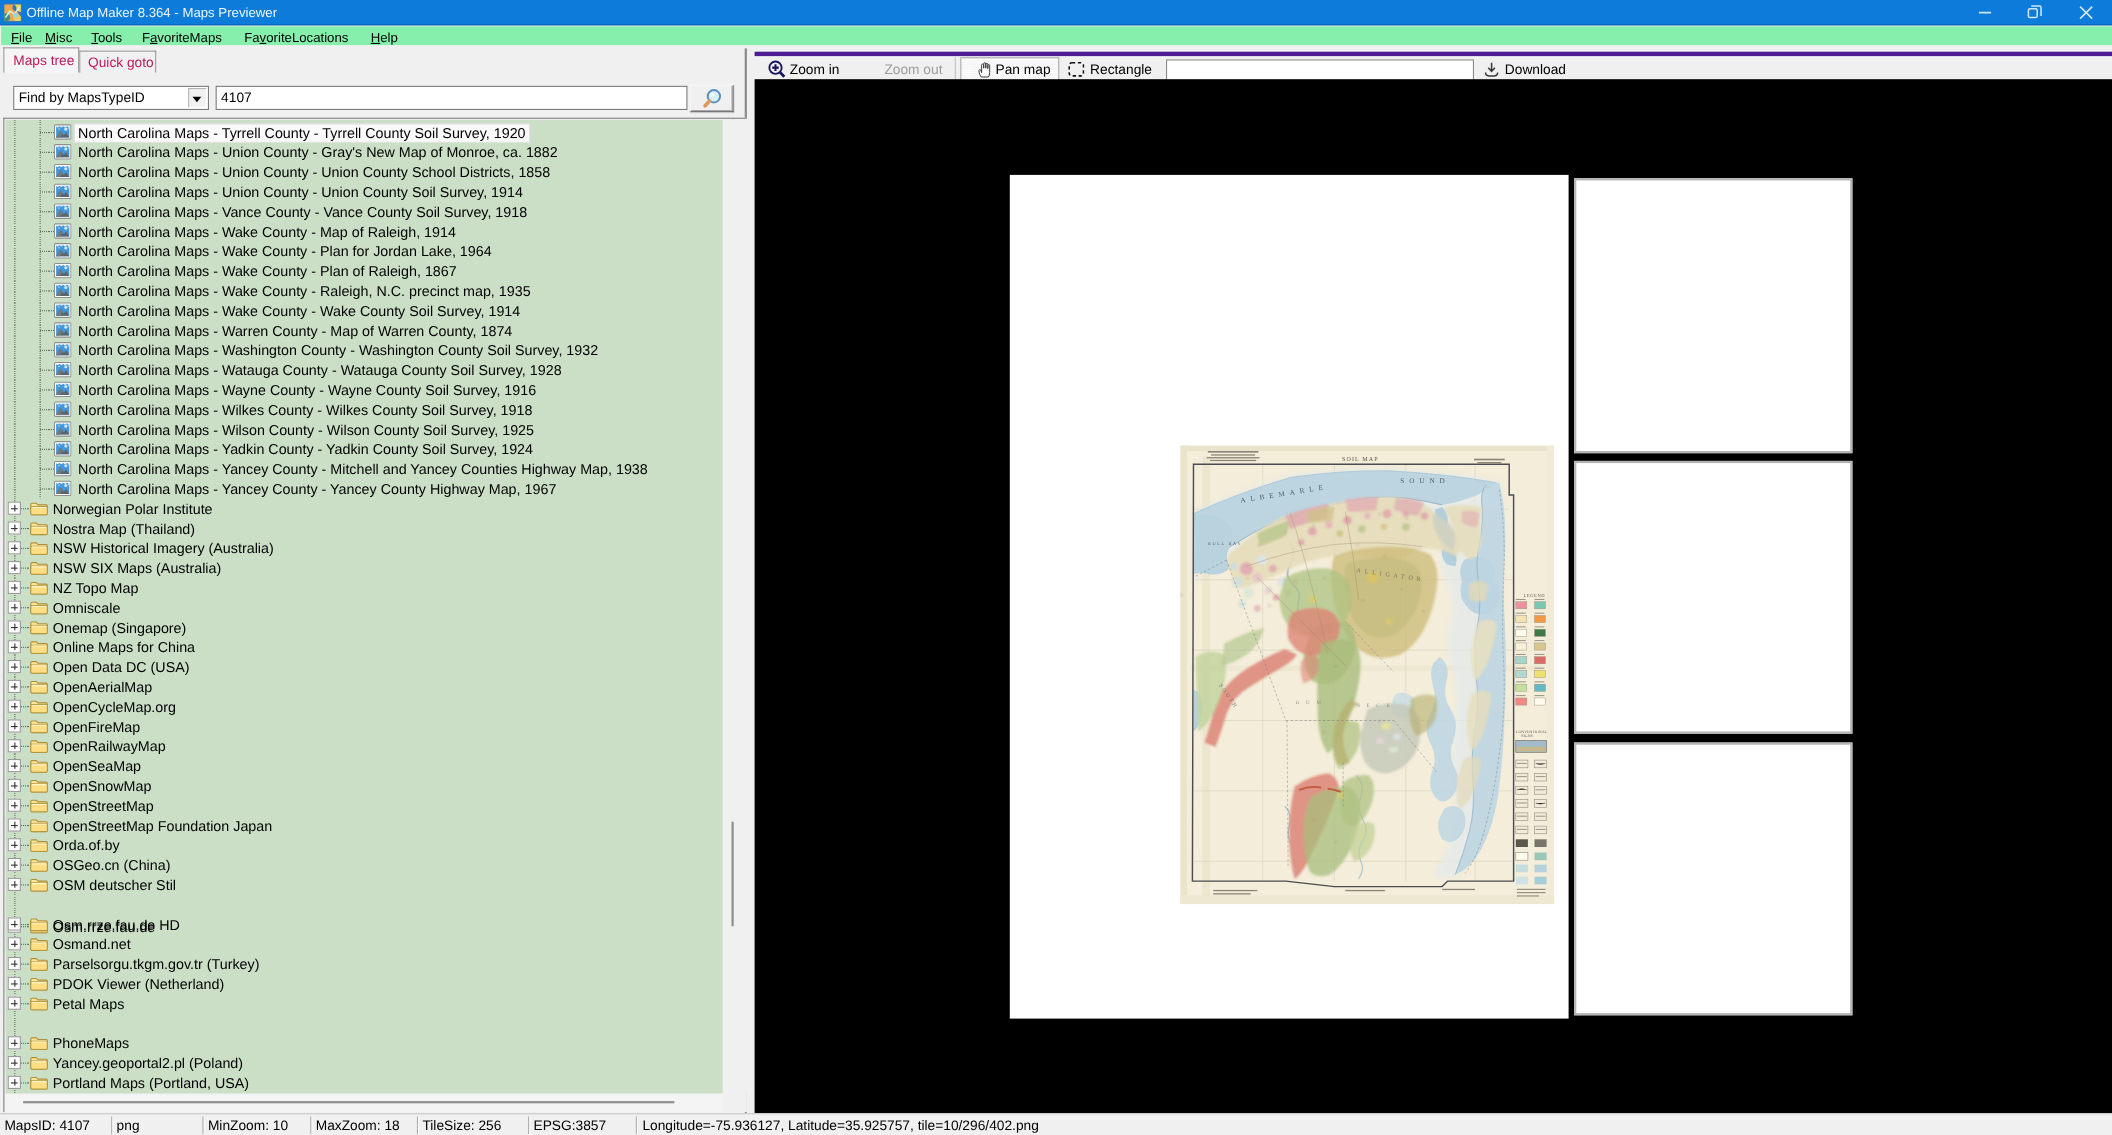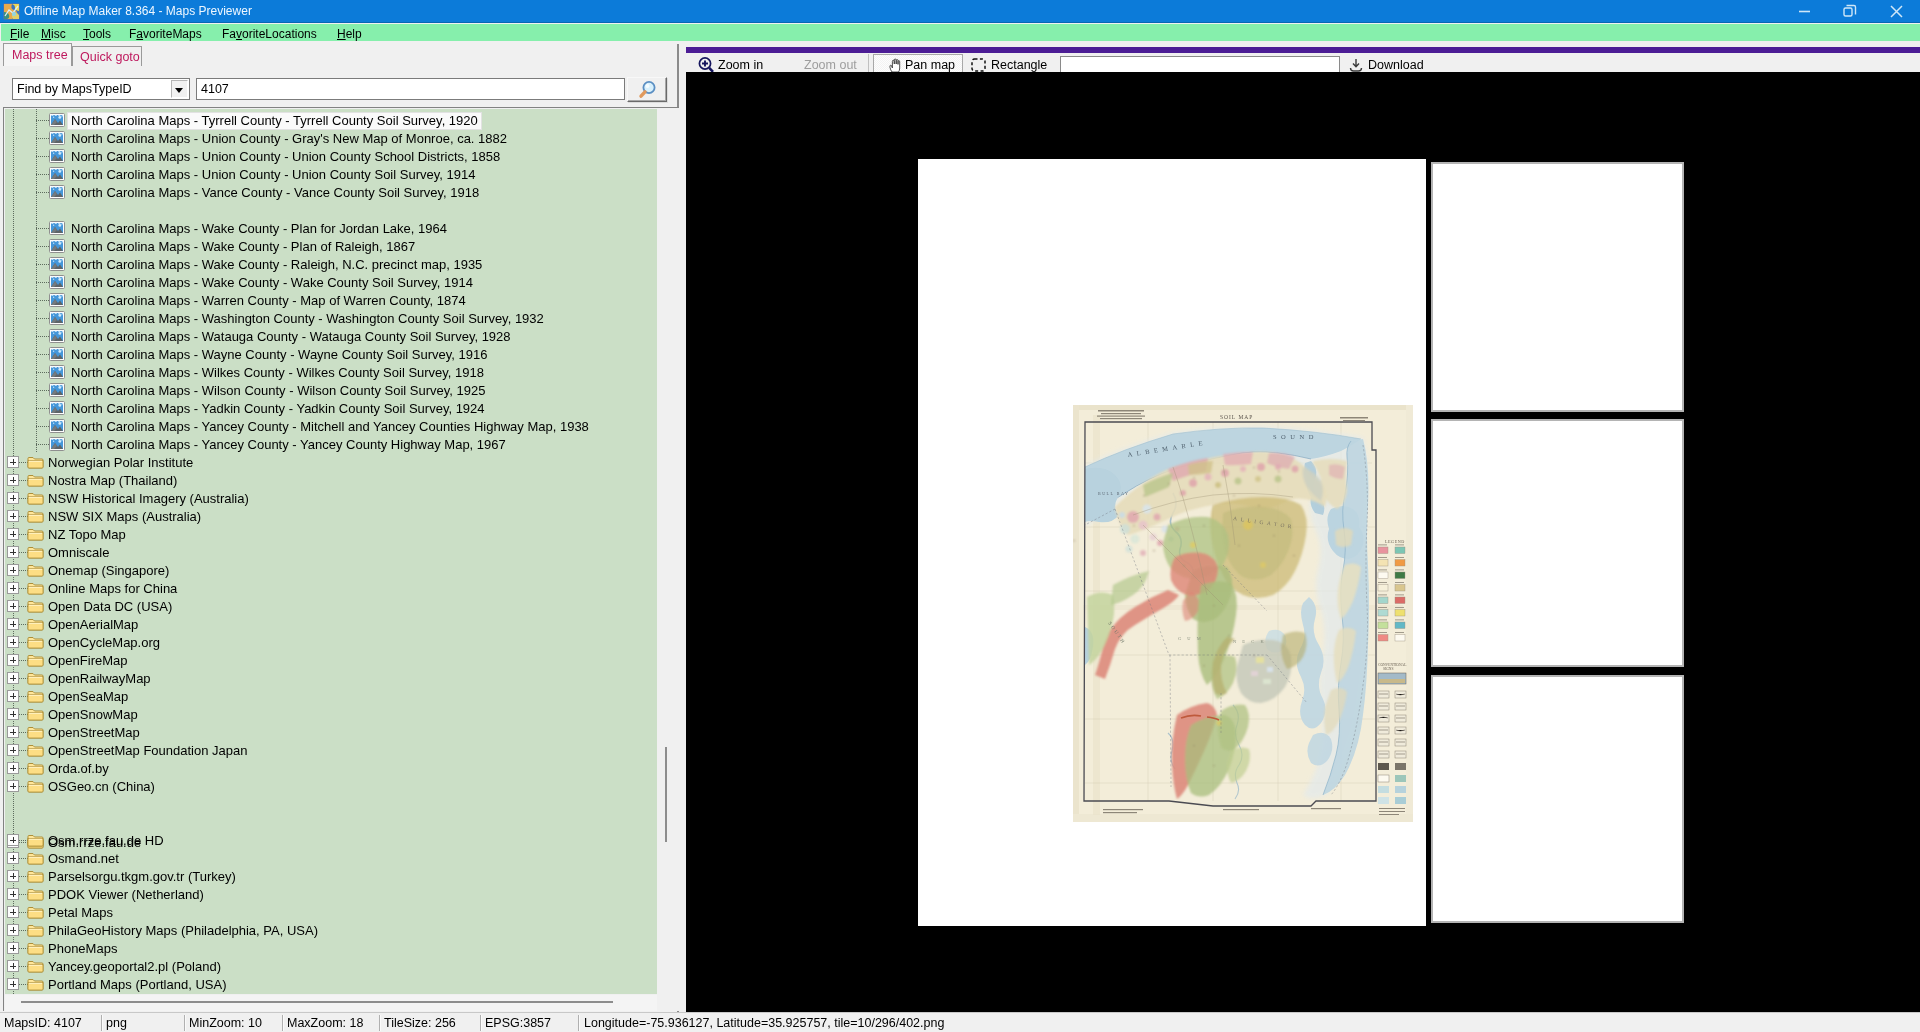--- a/index.html
+++ b/index.html
@@ -32,21 +32,21 @@
 .hline{position:absolute;top:9px;height:1px;background-image:repeating-linear-gradient(90deg,#5d6b5d 0 1px,transparent 1px 2px)}
 .plus{position:absolute;left:2px;top:3px;width:12px;height:12px;background:#fdfdfd;border:1px solid #9a9a9a}
 .plus .ph{position:absolute;left:2px;top:4.5px;width:6px;height:1px;background:#333}
 .plus .pv{position:absolute;left:4.5px;top:2px;width:1px;height:6px;background:#333}
 #vline1{position:absolute;left:8px;top:0;width:1px;height:886px;background-image:repeating-linear-gradient(#5d6b5d 0 1px,transparent 1px 2px)}
 #vline2{position:absolute;left:31px;top:0;width:1px;height:344px;background-image:repeating-linear-gradient(#5d6b5d 0 1px,transparent 1px 2px)}
 #vscroll{position:absolute;left:654px;top:1px;width:21px;height:885px;background:#f0f0f0}
 #vthumb{position:absolute;left:7px;top:638px;width:2px;height:95px;background:#8d8d8d}
 #hscroll{position:absolute;left:1px;top:887px;width:652px;height:16px;background:#f4f4f4}
 #hthumb{position:absolute;left:16px;top:6px;width:592px;height:2px;background:#8d8d8d}
-#toolbar{position:absolute;left:686px;top:47px;width:1234px;height:25px;background:#f0f0f0;border-top:6px solid #4c1d95}
+#toolbar{position:absolute;left:686px;top:47px;width:1234px;height:25px;background:#f0f0f0;border-top:4px solid #4c1d95}
 .tbtxt{position:absolute;top:5px;font-size:12.5px;color:#000}
 #mapblack{position:absolute;left:686px;top:72px;width:1234px;height:940px;background:#000}
 #whitepage{position:absolute;left:232px;top:87px;width:508px;height:767px;background:#fff}
 .tile{position:absolute;left:745px;width:253px;background:#fff;border:2px solid #b4b4b4}
 #mappic{position:absolute;left:387px;top:333px;width:340px;height:417px}
 #statusbar{position:absolute;left:0;top:1012px;width:1920px;height:20px;background:#f0f0f0;border-top:1px solid #c8c8c8}
 .st{position:absolute;top:3px;font-size:12.5px;color:#000;white-space:nowrap}
 .stdiv{position:absolute;top:2px;width:1px;height:16px;background:#b0b0b0;box-shadow:1px 0 0 #fafafa}
 </style></head><body>
 
@@ -162,20 +162,34 @@
             <rect x="2" y="3" width="12" height="10" fill="#4597d9"></rect>
             <path d="M2 13 L6 7 L9 11 L11 8.5 L14 13 Z" fill="#5d6468"></path>
             <path d="M2 13 L6 7.2 L8 10 L5 13 Z" fill="#737a7e"></path>
             <path d="M2.3 3.2 h2 m1.5 0 h2 m1.5 0 h2 m1.5 0 h1.5" stroke="#e8f4fd" stroke-width="1.1" fill="none"></path>
             <circle cx="10.8" cy="5.4" r="1.4" fill="#cfe9fb"></circle>
             <circle cx="4.6" cy="5.2" r="0.7" fill="#bfe0f6"></circle>
             <circle cx="13" cy="4.6" r="0.6" fill="#bfe0f6"></circle>
           </svg></span>
         <span>North Carolina Maps - Vance County - Vance County Soil Survey, 1918</span>
       </div>
+<div class="trow" style="top:92px">
+        <span class="hline" style="left:31px;width:13px"></span>
+        <span class="icoimg"><svg class="ti" width="16" height="16" viewBox="0 0 16 16">
+            <rect x="0.5" y="1.5" width="15" height="13" rx="1" fill="#fdfdfd" stroke="#8f8f8f"></rect>
+            <rect x="2" y="3" width="12" height="10" fill="#4597d9"></rect>
+            <path d="M2 13 L6 7 L9 11 L11 8.5 L14 13 Z" fill="#5d6468"></path>
+            <path d="M2 13 L6 7.2 L8 10 L5 13 Z" fill="#737a7e"></path>
+            <path d="M2.3 3.2 h2 m1.5 0 h2 m1.5 0 h2 m1.5 0 h1.5" stroke="#e8f4fd" stroke-width="1.1" fill="none"></path>
+            <circle cx="10.8" cy="5.4" r="1.4" fill="#cfe9fb"></circle>
+            <circle cx="4.6" cy="5.2" r="0.7" fill="#bfe0f6"></circle>
+            <circle cx="13" cy="4.6" r="0.6" fill="#bfe0f6"></circle>
+          </svg></span>
+        <span>North Carolina Maps - Wake County - Map of Raleigh, 1914</span>
+      </div>
 <div class="trow" style="top:110px">
         <span class="hline" style="left:31px;width:13px"></span>
         <span class="icoimg"><svg class="ti" width="16" height="16" viewBox="0 0 16 16">
             <rect x="0.5" y="1.5" width="15" height="13" rx="1" fill="#fdfdfd" stroke="#8f8f8f"></rect>
             <rect x="2" y="3" width="12" height="10" fill="#4597d9"></rect>
             <path d="M2 13 L6 7 L9 11 L11 8.5 L14 13 Z" fill="#5d6468"></path>
             <path d="M2 13 L6 7.2 L8 10 L5 13 Z" fill="#737a7e"></path>
             <path d="M2.3 3.2 h2 m1.5 0 h2 m1.5 0 h2 m1.5 0 h1.5" stroke="#e8f4fd" stroke-width="1.1" fill="none"></path>
             <circle cx="10.8" cy="5.4" r="1.4" fill="#cfe9fb"></circle>
             <circle cx="4.6" cy="5.2" r="0.7" fill="#bfe0f6"></circle>
@@ -591,20 +605,33 @@
           <span class="pv"></span>
         </span>
         <span class="hline" style="left:14px;width:9px"></span>
         <span class="icofold"><svg class="ti" width="17" height="15" viewBox="0 0 17 15">
             <path d="M1 3.5 Q1 2.5 2 2.5 L6 2.5 L7.5 4 L15 4 Q16 4 16 5 L16 12 Q16 13 15 13 L2 13 Q1 13 1 12 Z" fill="#ffe69a" stroke="#ad8f39"></path>
             <path d="M1 5.5 L16 5.5 L16 12 Q16 13 15 13 L2 13 Q1 13 1 12 Z" fill="#fdde84" stroke="#ad8f39" stroke-width="0.8"></path>
             <path d="M2 6.3 L15 6.3" stroke="#fff3c8" stroke-width="1"></path>
           </svg></span>
         <span class="ftxt">OSGeo.cn (China)</span>
       </div>
+<div class="trow" style="top:686px">
+        <span class="plus">
+          <span class="ph"></span>
+          <span class="pv"></span>
+        </span>
+        <span class="hline" style="left:14px;width:9px"></span>
+        <span class="icofold"><svg class="ti" width="17" height="15" viewBox="0 0 17 15">
+            <path d="M1 3.5 Q1 2.5 2 2.5 L6 2.5 L7.5 4 L15 4 Q16 4 16 5 L16 12 Q16 13 15 13 L2 13 Q1 13 1 12 Z" fill="#ffe69a" stroke="#ad8f39"></path>
+            <path d="M1 5.5 L16 5.5 L16 12 Q16 13 15 13 L2 13 Q1 13 1 12 Z" fill="#fdde84" stroke="#ad8f39" stroke-width="0.8"></path>
+            <path d="M2 6.3 L15 6.3" stroke="#fff3c8" stroke-width="1"></path>
+          </svg></span>
+        <span class="ftxt">OSM deutscher Stil</span>
+      </div>
 <div class="trow" style="top:724px">
         <span class="plus">
           <span class="ph"></span>
           <span class="pv"></span>
         </span>
         <span class="hline" style="left:14px;width:9px"></span>
         <span class="icofold"><svg class="ti" width="17" height="15" viewBox="0 0 17 15">
             <path d="M1 3.5 Q1 2.5 2 2.5 L6 2.5 L7.5 4 L15 4 Q16 4 16 5 L16 12 Q16 13 15 13 L2 13 Q1 13 1 12 Z" fill="#ffe69a" stroke="#ad8f39"></path>
             <path d="M1 5.5 L16 5.5 L16 12 Q16 13 15 13 L2 13 Q1 13 1 12 Z" fill="#fdde84" stroke="#ad8f39" stroke-width="0.8"></path>
             <path d="M2 6.3 L15 6.3" stroke="#fff3c8" stroke-width="1"></path>
@@ -668,33 +695,20 @@
           <span class="ph"></span>
           <span class="pv"></span>
         </span>
         <span class="hline" style="left:14px;width:9px"></span>
         <span class="icofold"><svg class="ti" width="17" height="15" viewBox="0 0 17 15">
             <path d="M1 3.5 Q1 2.5 2 2.5 L6 2.5 L7.5 4 L15 4 Q16 4 16 5 L16 12 Q16 13 15 13 L2 13 Q1 13 1 12 Z" fill="#ffe69a" stroke="#ad8f39"></path>
             <path d="M1 5.5 L16 5.5 L16 12 Q16 13 15 13 L2 13 Q1 13 1 12 Z" fill="#fdde84" stroke="#ad8f39" stroke-width="0.8"></path>
             <path d="M2 6.3 L15 6.3" stroke="#fff3c8" stroke-width="1"></path>
           </svg></span>
         <span class="ftxt">Petal Maps</span>
-      </div>
-<div class="trow" style="top:812px">
-        <span class="plus">
-          <span class="ph"></span>
-          <span class="pv"></span>
-        </span>
-        <span class="hline" style="left:14px;width:9px"></span>
-        <span class="icofold"><svg class="ti" width="17" height="15" viewBox="0 0 17 15">
-            <path d="M1 3.5 Q1 2.5 2 2.5 L6 2.5 L7.5 4 L15 4 Q16 4 16 5 L16 12 Q16 13 15 13 L2 13 Q1 13 1 12 Z" fill="#ffe69a" stroke="#ad8f39"></path>
-            <path d="M1 5.5 L16 5.5 L16 12 Q16 13 15 13 L2 13 Q1 13 1 12 Z" fill="#fdde84" stroke="#ad8f39" stroke-width="0.8"></path>
-            <path d="M2 6.3 L15 6.3" stroke="#fff3c8" stroke-width="1"></path>
-          </svg></span>
-        <span class="ftxt">PhilaGeoHistory Maps (Philadelphia, PA, USA)</span>
       </div>
 <div class="trow" style="top:830px">
         <span class="plus">
           <span class="ph"></span>
           <span class="pv"></span>
         </span>
         <span class="hline" style="left:14px;width:9px"></span>
         <span class="icofold"><svg class="ti" width="17" height="15" viewBox="0 0 17 15">
             <path d="M1 3.5 Q1 2.5 2 2.5 L6 2.5 L7.5 4 L15 4 Q16 4 16 5 L16 12 Q16 13 15 13 L2 13 Q1 13 1 12 Z" fill="#ffe69a" stroke="#ad8f39"></path>
             <path d="M1 5.5 L16 5.5 L16 12 Q16 13 15 13 L2 13 Q1 13 1 12 Z" fill="#fdde84" stroke="#ad8f39" stroke-width="0.8"></path>

